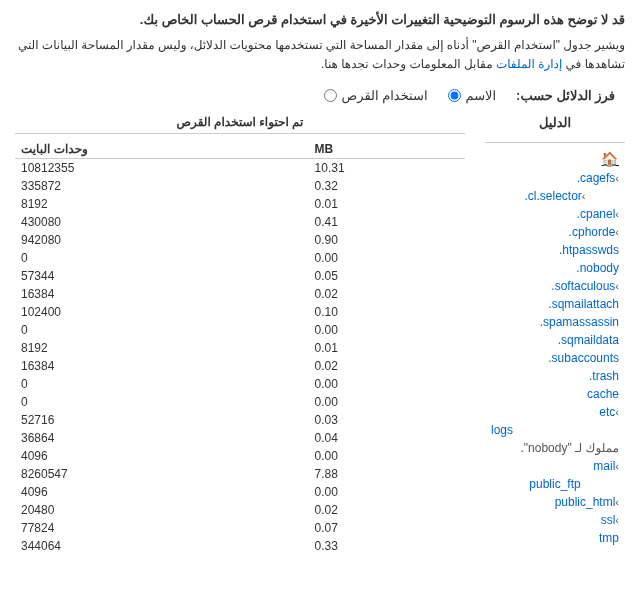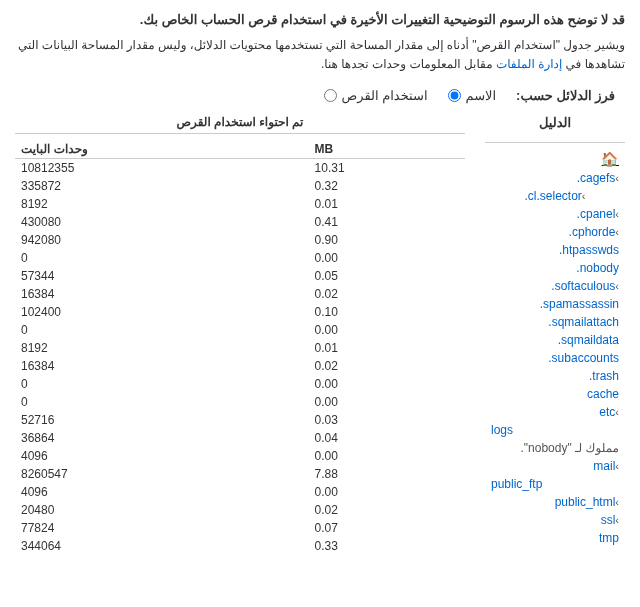--- a/index.html
+++ b/index.html
@@ -175,26 +175,26 @@
           <tr>
             <td style="text-align: right; white-space: nowrap;"><a href="#" class="dir-link">htpasswds.</a></td>
           </tr>
           <tr>
             <td style="text-align: right; white-space: nowrap;"><a href="#" class="dir-link">nobody.</a></td>
           </tr>
           <tr>
             <td style="text-align: right; white-space: nowrap;"><span class="dir-arrow"> ›</span><a href="#" class="dir-link">softaculous.</a></td>
           </tr>
           <tr>
+            <td style="text-align: right; white-space: nowrap;"><a href="#" class="dir-link">sqmailattach.</a></td>
+          </tr>
+          <tr>
             <td style="text-align: right; white-space: nowrap;"><a href="#" class="dir-link">spamassassin.</a></td>
           </tr>
           <tr>
-            <td style="text-align: right; white-space: nowrap;"><a href="#" class="dir-link">sqmailattach.</a></td>
-          </tr>
-          <tr>
             <td style="text-align: right; white-space: nowrap;"><a href="#" class="dir-link">sqmaildata.</a></td>
           </tr>
           <tr>
             <td style="text-align: right; white-space: nowrap;"><a href="#" class="dir-link">subaccounts.</a></td>
           </tr>
           <tr>
             <td style="text-align: right; white-space: nowrap;"><a href="#" class="dir-link">trash.</a></td>
           </tr>
           <tr>
             <td style="text-align: right; white-space: nowrap;"><a href="#" class="dir-link">cache</a></td>
@@ -205,21 +205,21 @@
           <tr>
             <td style="text-align: left; white-space: nowrap;"><a href="#" class="dir-link">logs</a></td>
           </tr>
           <tr>
             <td class="nobody-note">مملوك لـ "nobody".</td>
           </tr>
           <tr>
             <td style="text-align: right; white-space: nowrap;"><span class="dir-arrow"> ›</span><a href="#" class="dir-link">mail</a></td>
           </tr>
           <tr>
-            <td style="text-align: left; white-space: nowrap;"><a href="#" class="dir-link">public_ftp</a></td>
+            <td style="text-align: center; white-space: nowrap;"><a href="#" class="dir-link">public_ftp</a></td>
           </tr>
           <tr>
             <td style="text-align: right; white-space: nowrap;"><span class="dir-arrow"> ›</span><a href="#" class="dir-link">public_html</a></td>
           </tr>
           <tr>
             <td style="text-align: right; white-space: nowrap;"><span class="dir-arrow"> ›</span><a href="#" class="dir-link">ssl</a></td>
           </tr>
           <tr>
             <td style="text-align: right; white-space: nowrap;"><a href="#" class="dir-link">tmp</a></td>
           </tr>

